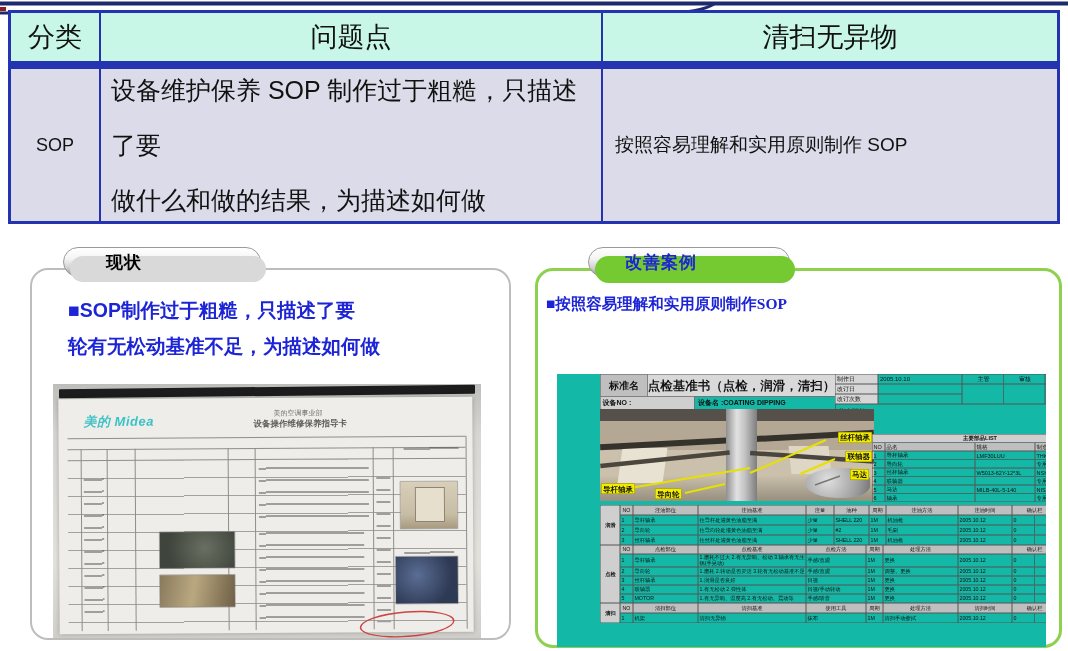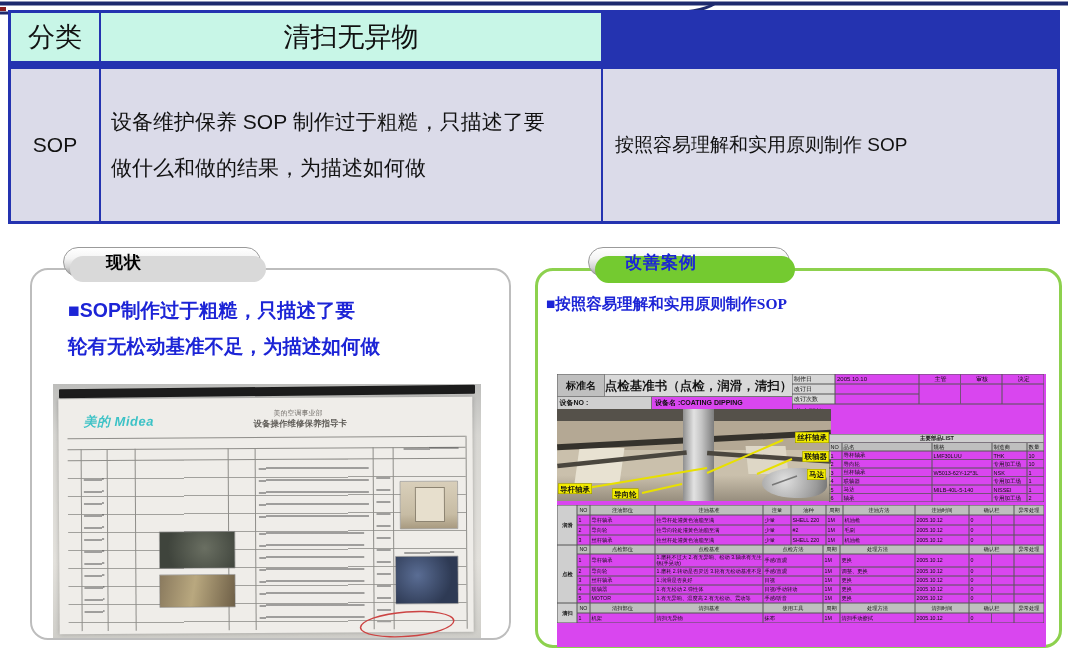--- a/index.html
+++ b/index.html
@@ -13,22 +13,22 @@
 
   
   #sum-table { left:8px; top:10px; width:1052px; border:3px solid #2433b0;
                background:#2433b0; display:grid;
                grid-template-columns:88px 500px 1fr;
                grid-template-rows:48px 4px 152px; gap:2px; }
   .sum-cell { display:flex; align-items:center; }
   .sum-head { background:#c8f6e7; justify-content:center; font-size:27px; color:#111; }
   .sum-sep  { grid-column:1/4; background:#2433b0; }
   .sum-body { background:#dbdbe9; color:#111; }
-  .sum-cat  { justify-content:center; font-size:21px; }
-  .sum-prob { font-size:21px; line-height:2.2; padding:0 6px 0 10px; white-space:pre-line; }
+  .sum-cat  { justify-content:center; font-size:18px; }
+  .sum-prob { font-size:25px; line-height:2.2; padding:0 6px 0 10px; white-space:pre-line; }
   .sum-impr { font-size:19px; padding-left:12px; }
 
   
   .panel { border-radius:18px; background:#fff; }
   #panel-left  { left:30px; top:268px; width:481px; height:372px; border:2px solid #bdbdbd; }
   #panel-right { left:535px; top:268px; width:527px; height:380px; border:3px solid #8dd14e; }
 
   
   .pill { height:30px; border-radius:999px; border:1px solid #9a9a9a;
           background:linear-gradient(180deg,#ffffff 0%,#f4f4f4 38%,#d2d2d2 70%,#8f8f8f 100%);
@@ -64,21 +64,21 @@
   .lp-hline { background:#8e8d89; height:2px; }
   .lp-vline { background:#8e8d89; width:2px; }
   .lp-rows  { background:repeating-linear-gradient(180deg,transparent 0 34px,#a2a19d 34px 36px); }
   .lp-smudge{ background:repeating-linear-gradient(180deg,transparent 0 9px,rgba(80,80,80,.5) 9px 13px,
               transparent 13px 24px); }
   .lp-thumb { border:1px solid #777; }
   #lp-red-circle { left:600px; top:428px; width:190px; height:52px; border:3px solid #cc4443;
                    border-radius:50%; transform:rotate(-4deg); }
 
   
-  #right-doc { left:557px; top:374px; width:489px; height:273px; overflow:hidden; background:#d946ef; }
+  #right-doc { left:557px; top:374px; width:489px; height:273px; overflow:hidden; background:#14b8a6;padding-left:43px; }
   #rd-canvas { width:978px; height:546px; transform:scale(0.5); transform-origin:0 0;
                position:relative; color:#111; }
   .cell { border:1px solid #555; overflow:hidden; white-space:nowrap; }
   .gray { background:#bfbfbf; }
   .lgray{ background:#d6d6d6; }
   #rd-name  { left:0; top:0; width:96px; height:46px; font-size:20px; font-weight:bold;
               display:flex; align-items:center; justify-content:center; background:#bfbfbf; }
   #rd-title { left:95px; top:0; width:376px; height:46px; font-size:25px; font-weight:bold;
               display:flex; align-items:center; justify-content:center; background:#d9d9d9; }
   #rd-devno   { left:0; top:45px; width:190px; height:26px; font-size:14px; font-weight:bold;
@@ -130,20 +130,21 @@
 <div id="stage">
 
   <svg id="top-line" class="abs">
     <line x1="0" y1="3.5" x2="1068" y2="3.5" stroke="#1e2a6e" stroke-width="4"></line>
     <path d="M0,13 H662 Q700,13 714,4" fill="none" stroke="#1e2a6e" stroke-width="3"></path>
     <rect x="0" y="7" width="6" height="4" fill="#8b1f1f"></rect>
   </svg>
 
   <div id="sum-table" class="abs">
     <div class="sum-cell sum-head">分类</div>
+    <div class="sum-cell sum-head">问题点</div>
     <div class="sum-cell sum-head">清扫无异物</div>
     <div class="sum-sep"></div>
     <div class="sum-cell sum-body sum-cat">SOP</div>
     <div class="sum-cell sum-body sum-prob">设备维护保养 SOP 制作过于粗糙，只描述了要
 做什么和做的结果，为描述如何做</div>
     <div class="sum-cell sum-body sum-impr">按照容易理解和实用原则制作 SOP</div>
   </div>
 
   <div id="panel-left" class="abs panel"></div>
   <div id="pill-left" class="abs pill">

